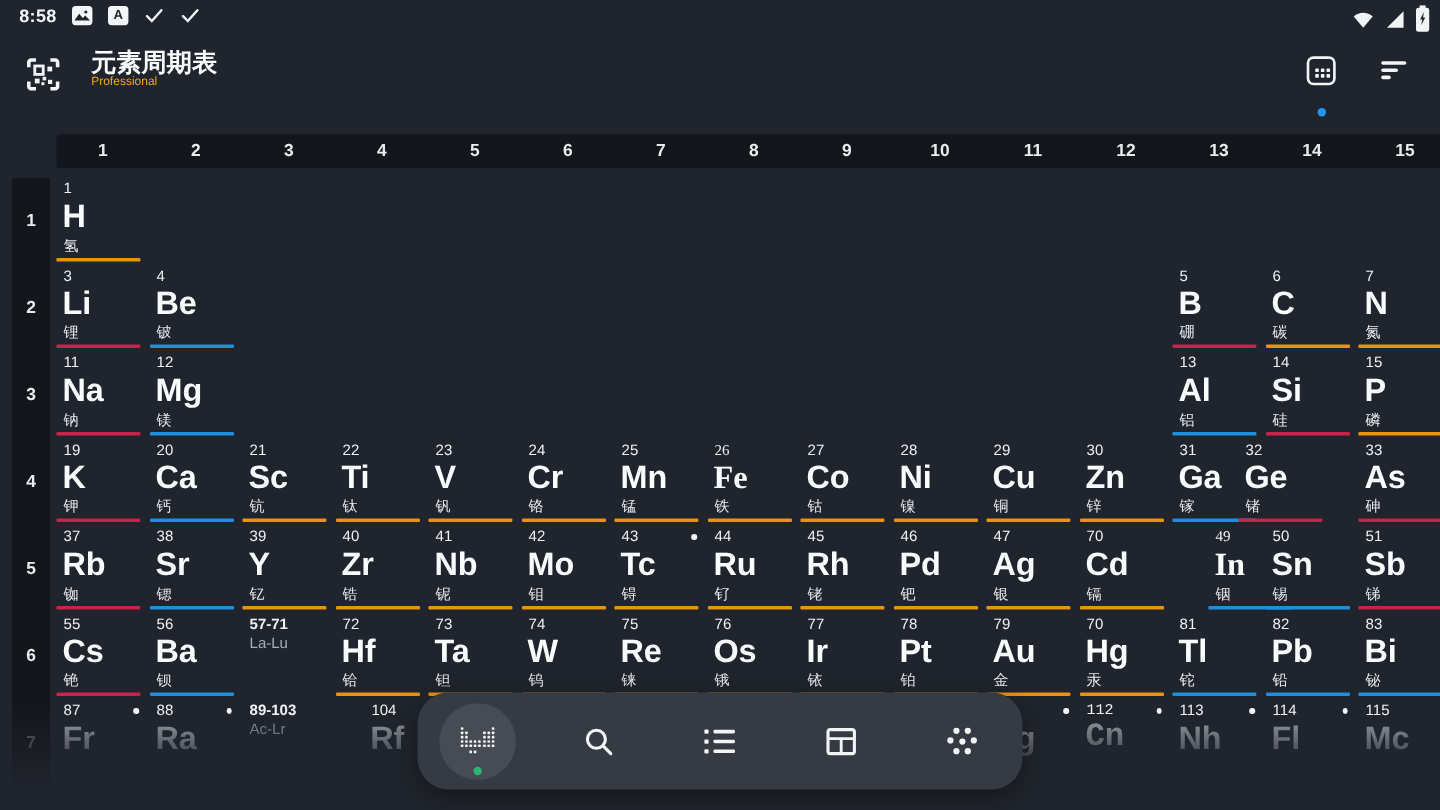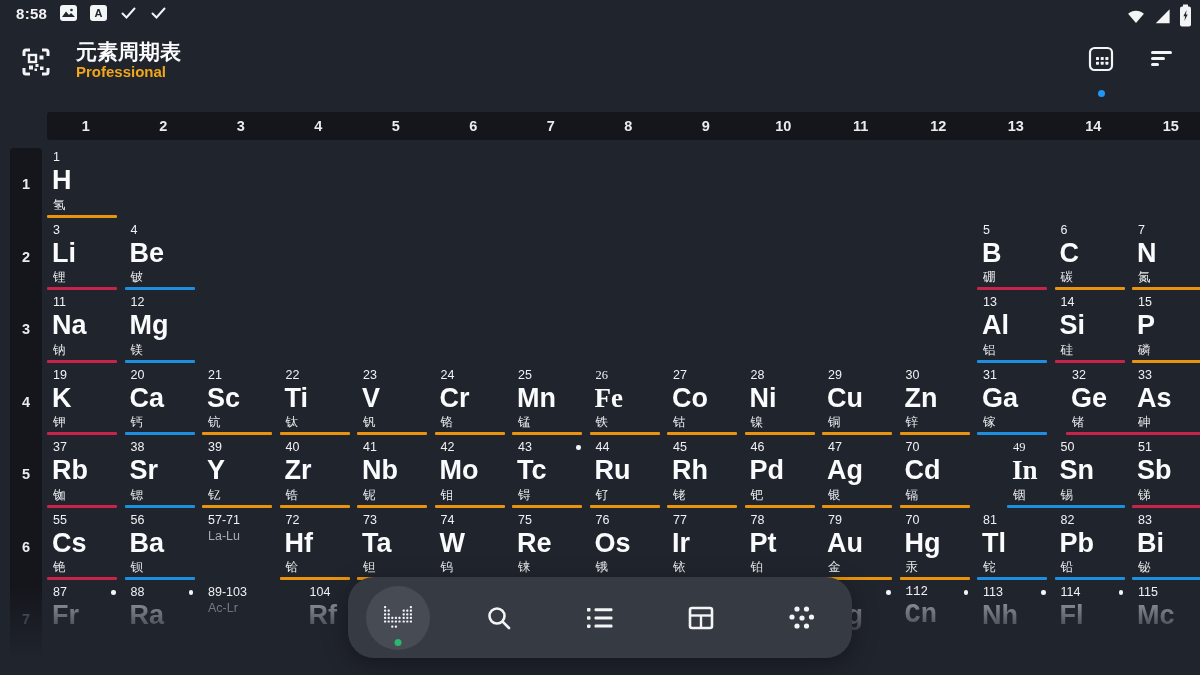--- a/index.html
+++ b/index.html
@@ -13,35 +13,35 @@
   .sb-time { position:absolute; left:16px; top:5px; font-size:15px; font-weight:bold; letter-spacing:.3px; }
   .sb-left-icons { position:absolute; left:60px; top:5px; display:flex; gap:13px; align-items:center; }
   .sb-right-icons { position:absolute; right:8px; top:4px; display:flex; gap:7px; align-items:center; }
   .notif-box { width:17px; height:16px; background:#F4F5F6; border-radius:3px; position:relative; overflow:hidden; }
   .notif-box svg, .notif-box span { position:absolute; inset:0; }
   .notif-a { display:flex; align-items:center; justify-content:center; font-size:11px; font-weight:bold; color:#20242C; }
   
   .appbar { position:absolute; top:30px; left:0; right:0; height:66px; }
   .app-logo { position:absolute; left:14px; top:38px; width:44px; height:44px; top:10px; }
   .app-title { position:absolute; left:76px; top:8px; font-size:21px; font-weight:bold; color:#FAFBFC; }
-  .app-subtitle { position:absolute; left:76px; top:33px; font-size:15px; font-weight:bold; }
+  .app-subtitle { position:absolute; left:76px; top:33px; font-size:10px; font-weight:normal; }
   .appbar-actions { position:absolute; right:22px; top:16px; display:flex; gap:34px; }
   .action-btn { position:relative; width:28px; height:28px; }
   .notif-dot { position:absolute; left:10px; top:44px; width:7px; height:7px; border-radius:50%; }
   
   .group-strip { position:absolute; left:47px; top:112px; width:1153px; height:28px; background:#14161C; border-radius:3px 0 0 3px; }
   .group-strip span { position:absolute; top:0; height:28px; line-height:28px; text-align:center; font-size:14.5px; font-weight:bold; color:#E9EBED; }
   .period-strip { position:absolute; left:10px; top:148px; width:32px; height:508px; background:#14161C; border-radius:3px;
     -webkit-mask-image:linear-gradient(180deg,#000 0 86%,transparent 100%); mask-image:linear-gradient(180deg,#000 0 86%,transparent 100%); }
   .period-strip span { position:absolute; left:0; width:32px; text-align:center; font-size:14.5px; font-weight:bold; color:#E9EBED; }
   .period-strip span.dim { color:#5E626A; }
   
   .cell { position:absolute; width:77.5px; height:72.5px; }
   .cell .num { position:absolute; left:6px; top:2px; font-size:12.5px; color:#F0F1F3; }
-  .cell .num.rng { font-weight:normal; }
+  .cell .num.rng { font-weight:bold; }
   .cell .rlabel { position:absolute; left:6px; top:18px; font-size:12.5px; color:#A9ADB4; }
   .cell .sym { position:absolute; left:5px; top:15px; font-size:27px; font-weight:bold; color:#FAFBFC; line-height:34px; }
   .cell .cname { position:absolute; left:6px; bottom:7px; font-size:12.5px; color:#E8EAEC; }
   .cell .uline { position:absolute; left:0; bottom:3px; width:70px; height:3px; border-radius:1px; }
   .cell .rdot { position:absolute; right:9px; top:7px; width:4.5px; height:4.5px; border-radius:50%; background:#F2F4F6; }
   .cell.faded { -webkit-mask-image:linear-gradient(180deg,#000 0 26%,rgba(0,0,0,.5) 55%,transparent 86%);
                 mask-image:linear-gradient(180deg,#000 0 26%,rgba(0,0,0,.5) 55%,transparent 86%); }
   .cell.faded .sym { color:#8A8E95; }
   .cell.faded .rlabel { color:#82868D; }
   
@@ -294,21 +294,21 @@
         <span class="sym">Zn</span>
         <span class="cname">锌</span>
         <span class="uline" style="background:#E9930E"></span>
       </div>
       <div class="cell" style="left: 977px; top: 365.5px;">
         <span class="num">31</span>
         <span class="sym">Ga</span>
         <span class="cname">镓</span>
         <span class="uline" style="background:#1E8FE0"></span>
       </div>
-      <div class="cell" style="left: 1066px; top: 365.5px;">
+      <div class="cell" style="left: 1032px; top: 365.5px;">
         <span class="num">32</span>
         <span class="sym">Ge</span>
         <span class="cname">锗</span>
         <span class="uline" style="background:#C7234B"></span>
       </div>
       <div class="cell" style="left: 1132px; top: 365.5px;">
         <span class="num">33</span>
         <span class="sym">As</span>
         <span class="cname">砷</span>
         <span class="uline" style="background:#C7234B"></span>

